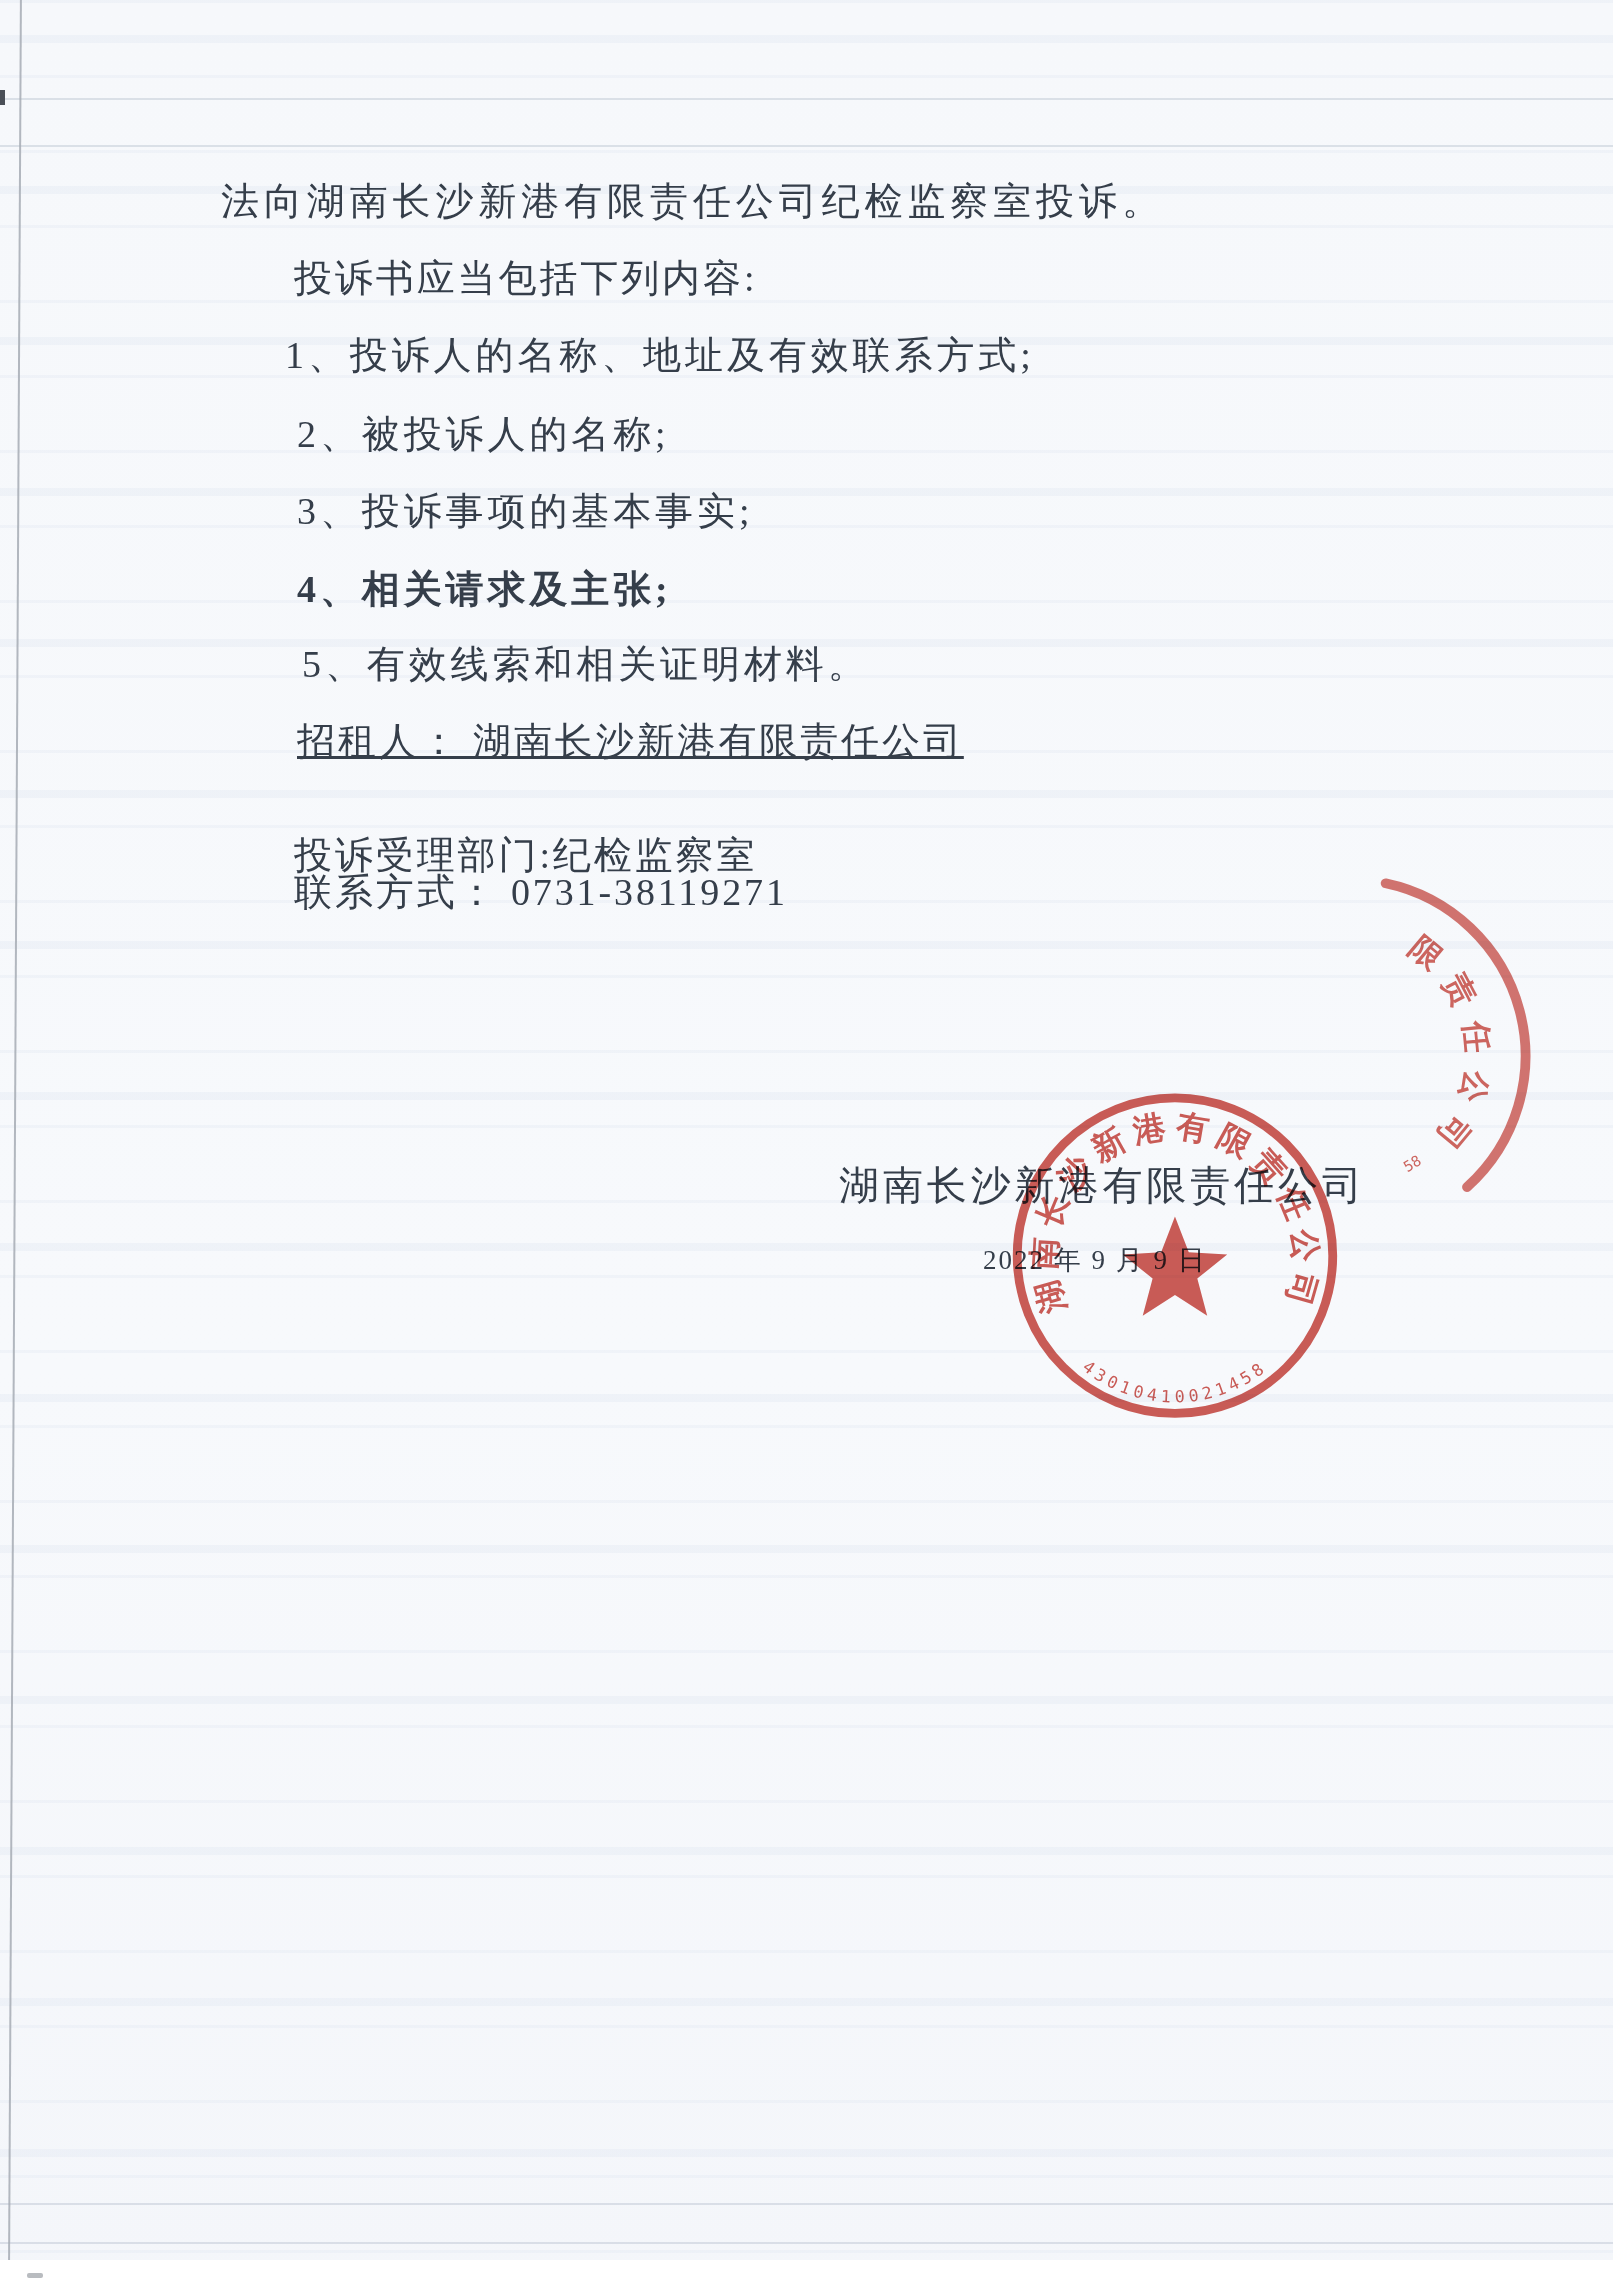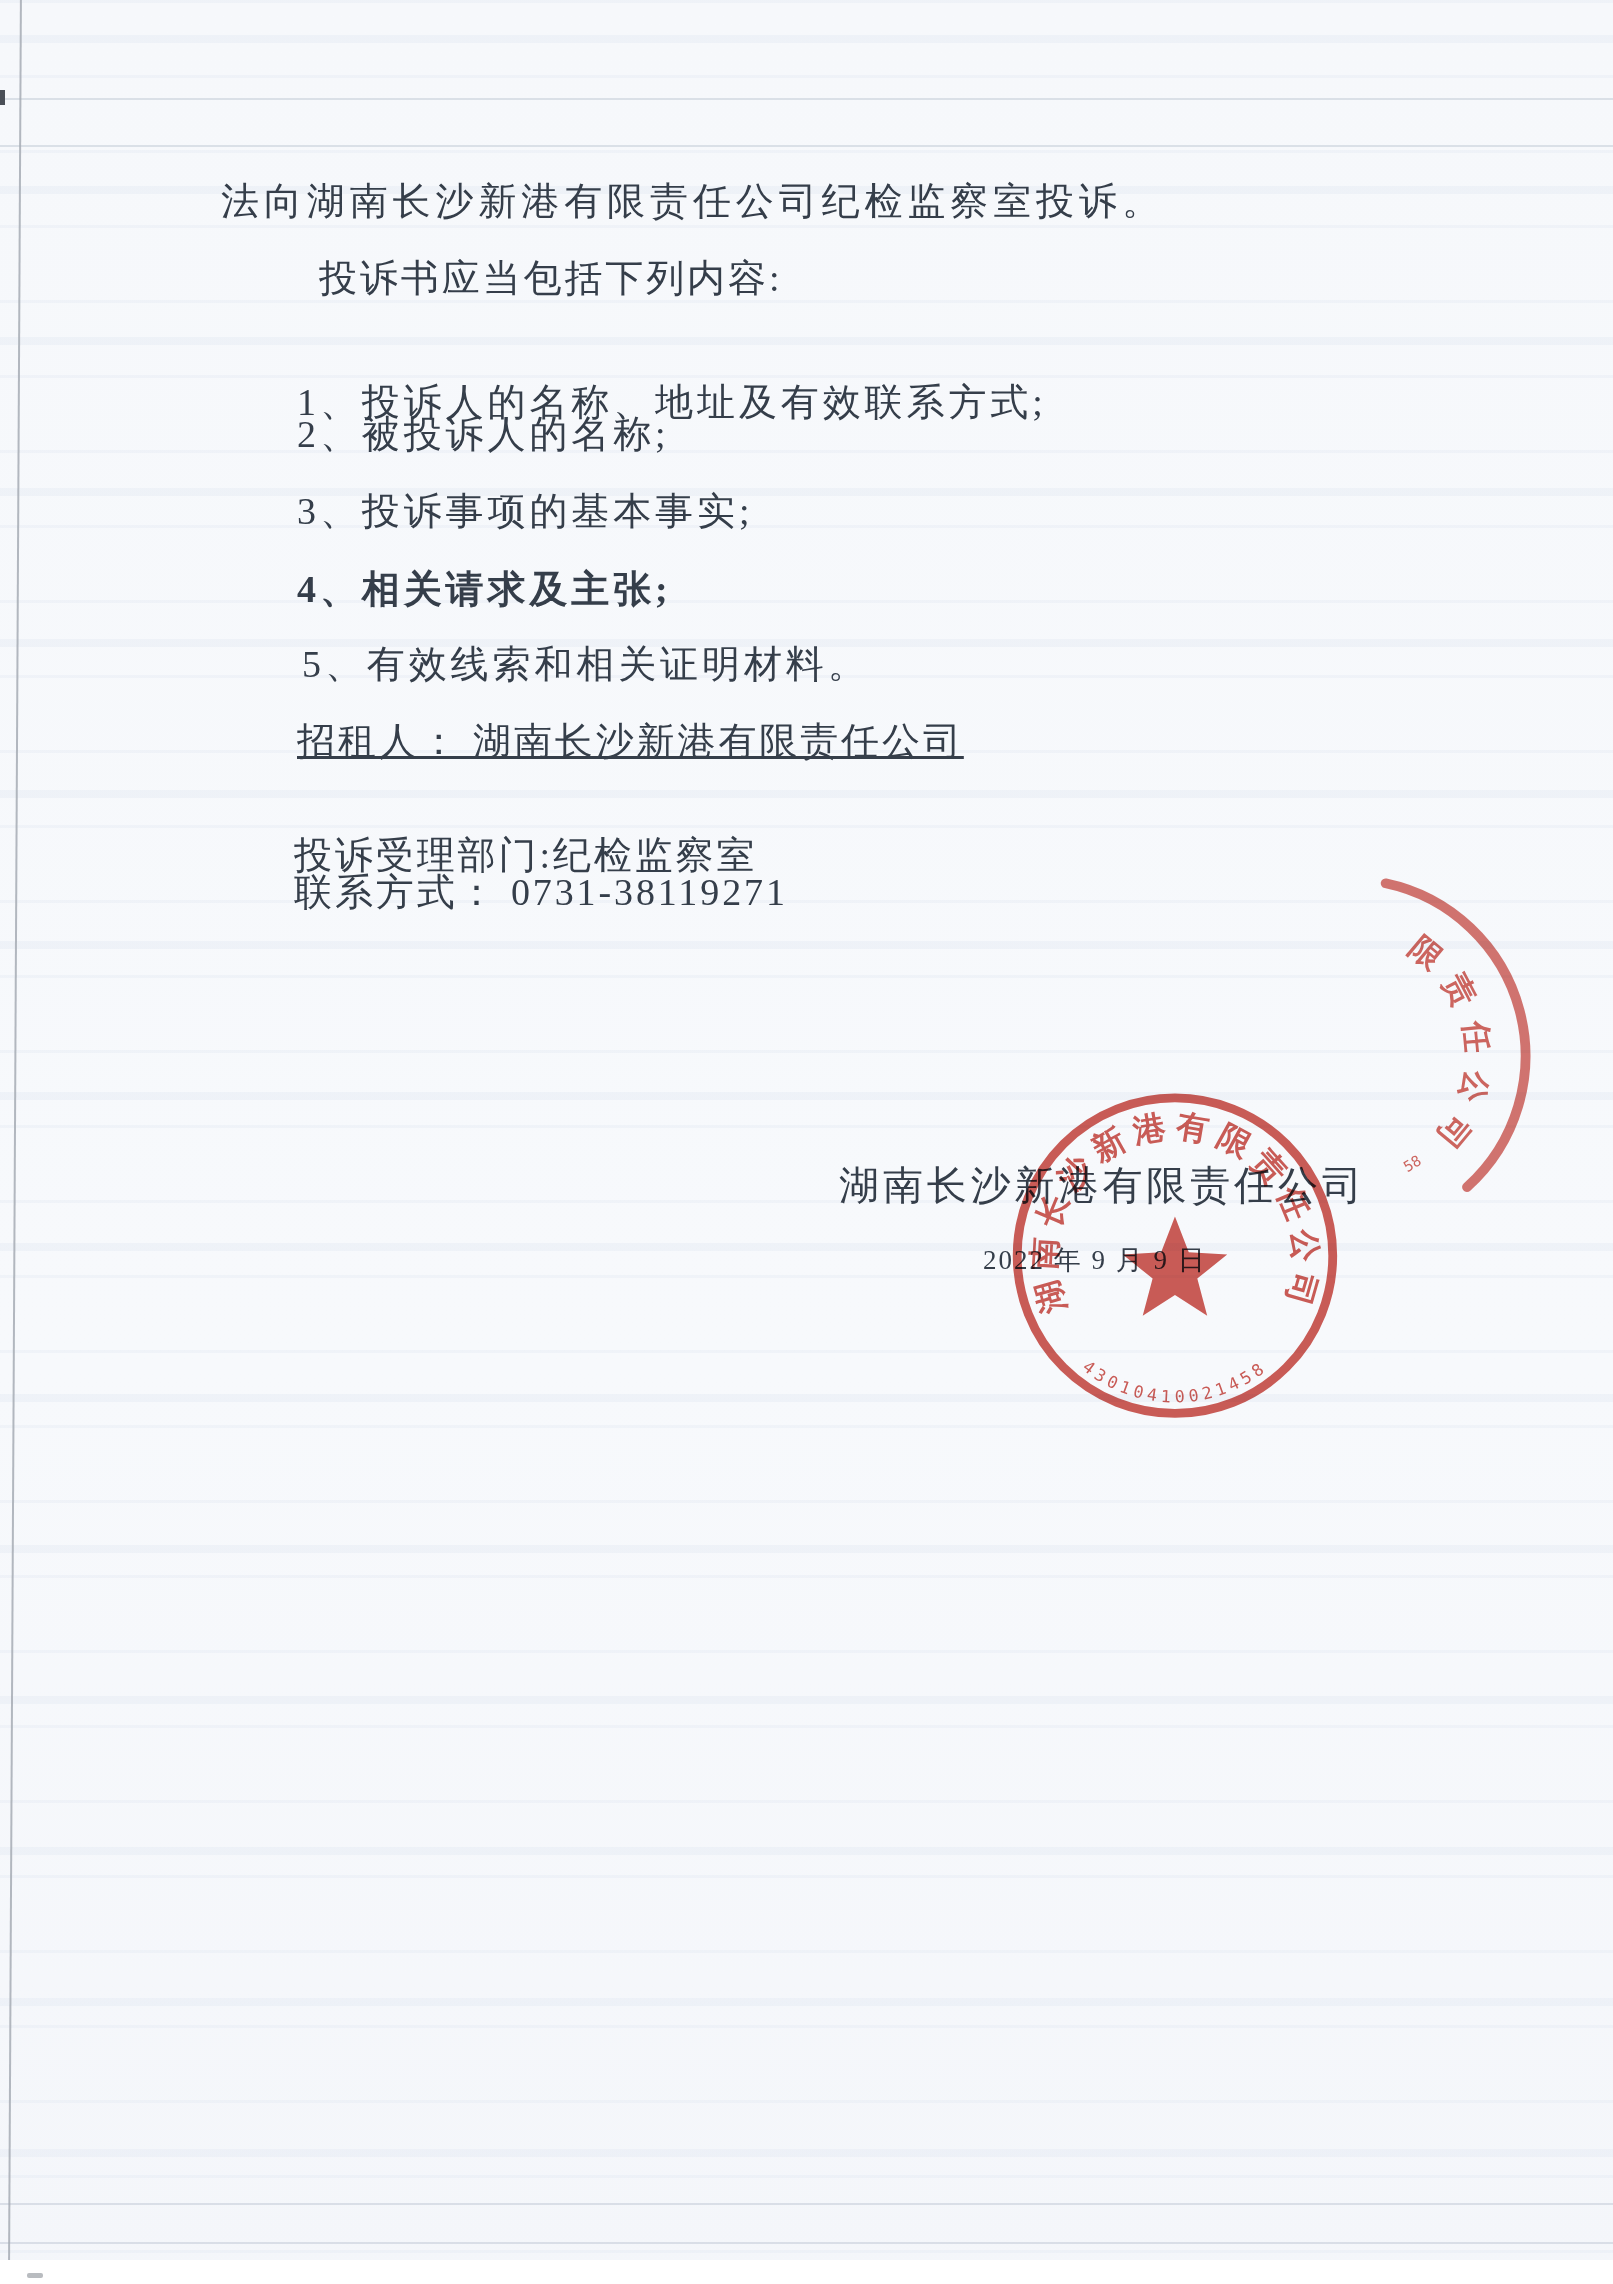--- a/index.html
+++ b/index.html
@@ -21,22 +21,22 @@
   .edge-left{
     position:absolute;left:7.8px;top:0;width:2px;height:2274px;
     background:#a6abb4;opacity:.85;transform-origin:0 100%;transform:rotate(0.3deg);
   }
   .corner-mark{position:absolute;left:0;top:90px;width:4.9px;height:14.7px;background:#4a4f57;}
   .bottom-strip{position:absolute;left:0;top:2260px;width:100%;height:24.5px;background:#ffffff;}
   .bottom-speck{position:absolute;left:27.4px;top:2273px;width:15.7px;height:4.9px;background:#8a8f96;opacity:.6;border-radius:2px;}
 
   .bl{position:absolute;font-size:38px;line-height:1.12;letter-spacing:2.9px;color:#353e4a;white-space:nowrap;}
   .bl0{left:221px;top:180px;letter-spacing:4.9px;}
-  .bl1{left:294px;top:257px;margin-left:25px;}
-  .bl2{left:297px;top:334px;letter-spacing:3.9px;margin-top:47px;}
+  .bl1{left:294px;top:257px;}
+  .bl2{left:285px;top:334px;letter-spacing:3.9px;}
   .bl3{left:297px;top:413px;letter-spacing:3.9px;}
   .bl4{left:297px;top:490px;letter-spacing:3.9px;}
   .bl5{left:297px;top:568px;letter-spacing:3.9px;font-weight:bold;}
   .bl6{left:302px;top:643px;letter-spacing:3.9px;}
   .bl7{left:297px;top:720px;text-decoration:underline;}
   .bl8{left:294px;top:834px;}
   .bl9{left:294px;top:871px;}
   .closing-company{left:839px;top:1164px;font-size:40px;letter-spacing:3.9px;}
   .closing-date{left:983px;top:1245px;font-size:27px;letter-spacing:2px;}
 

